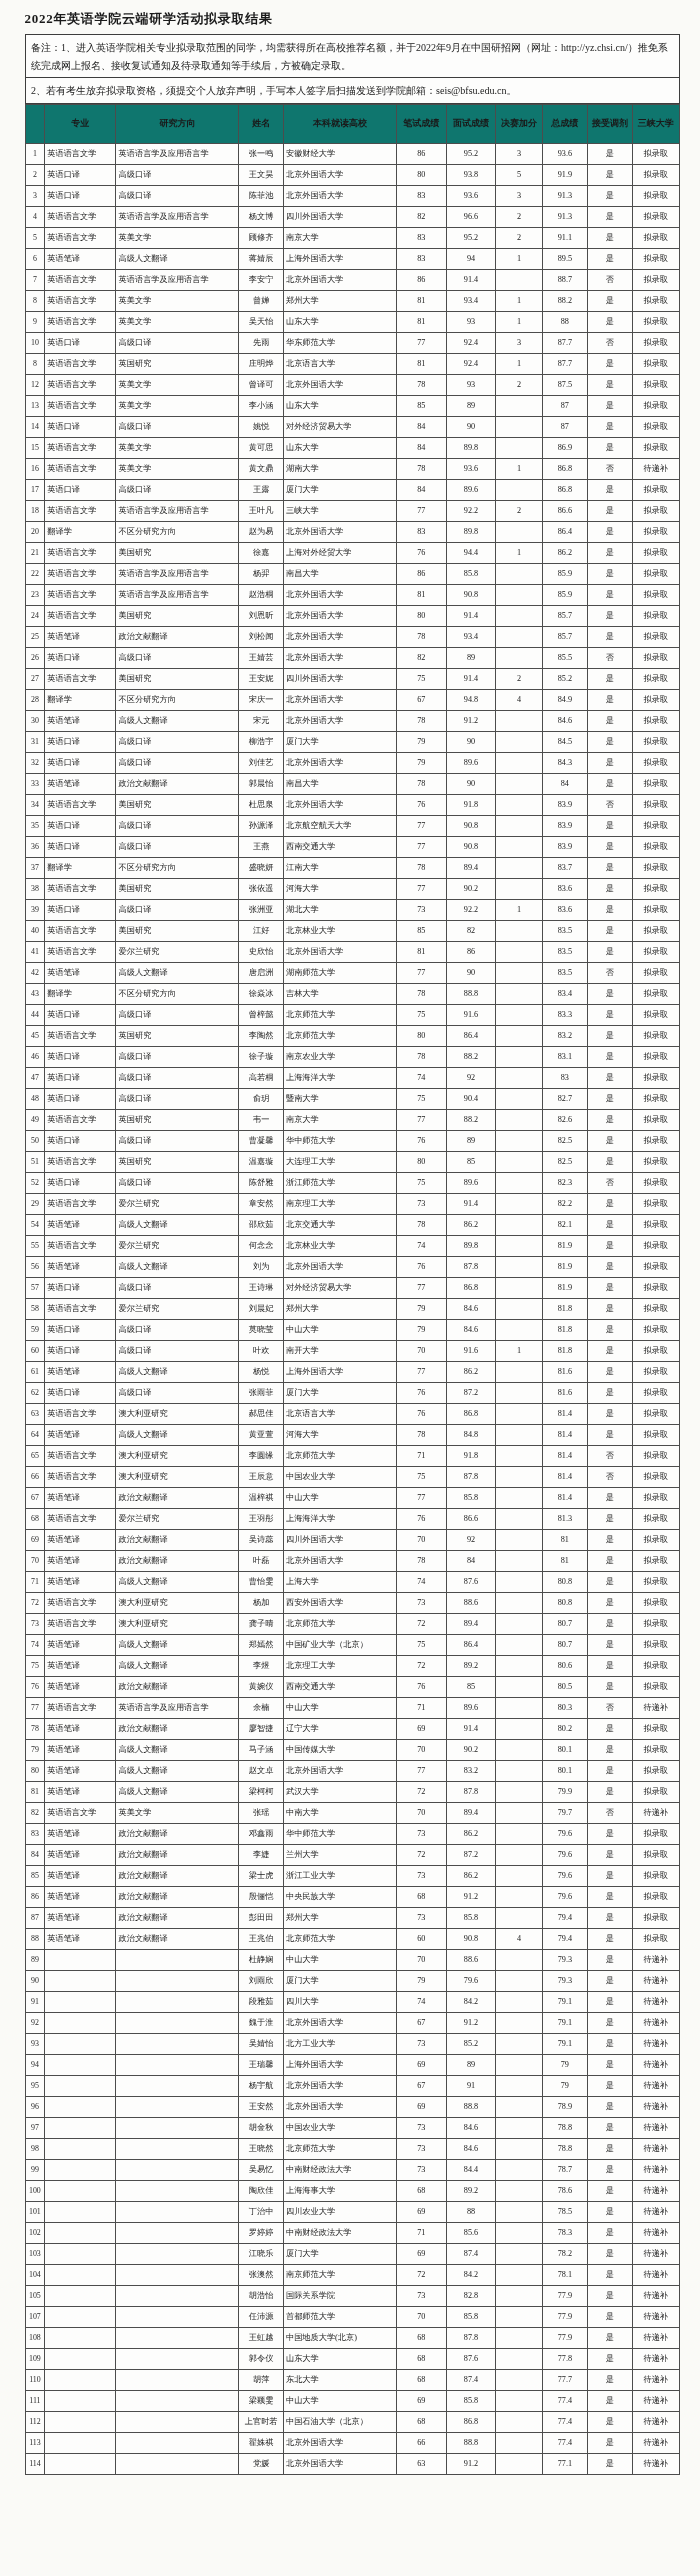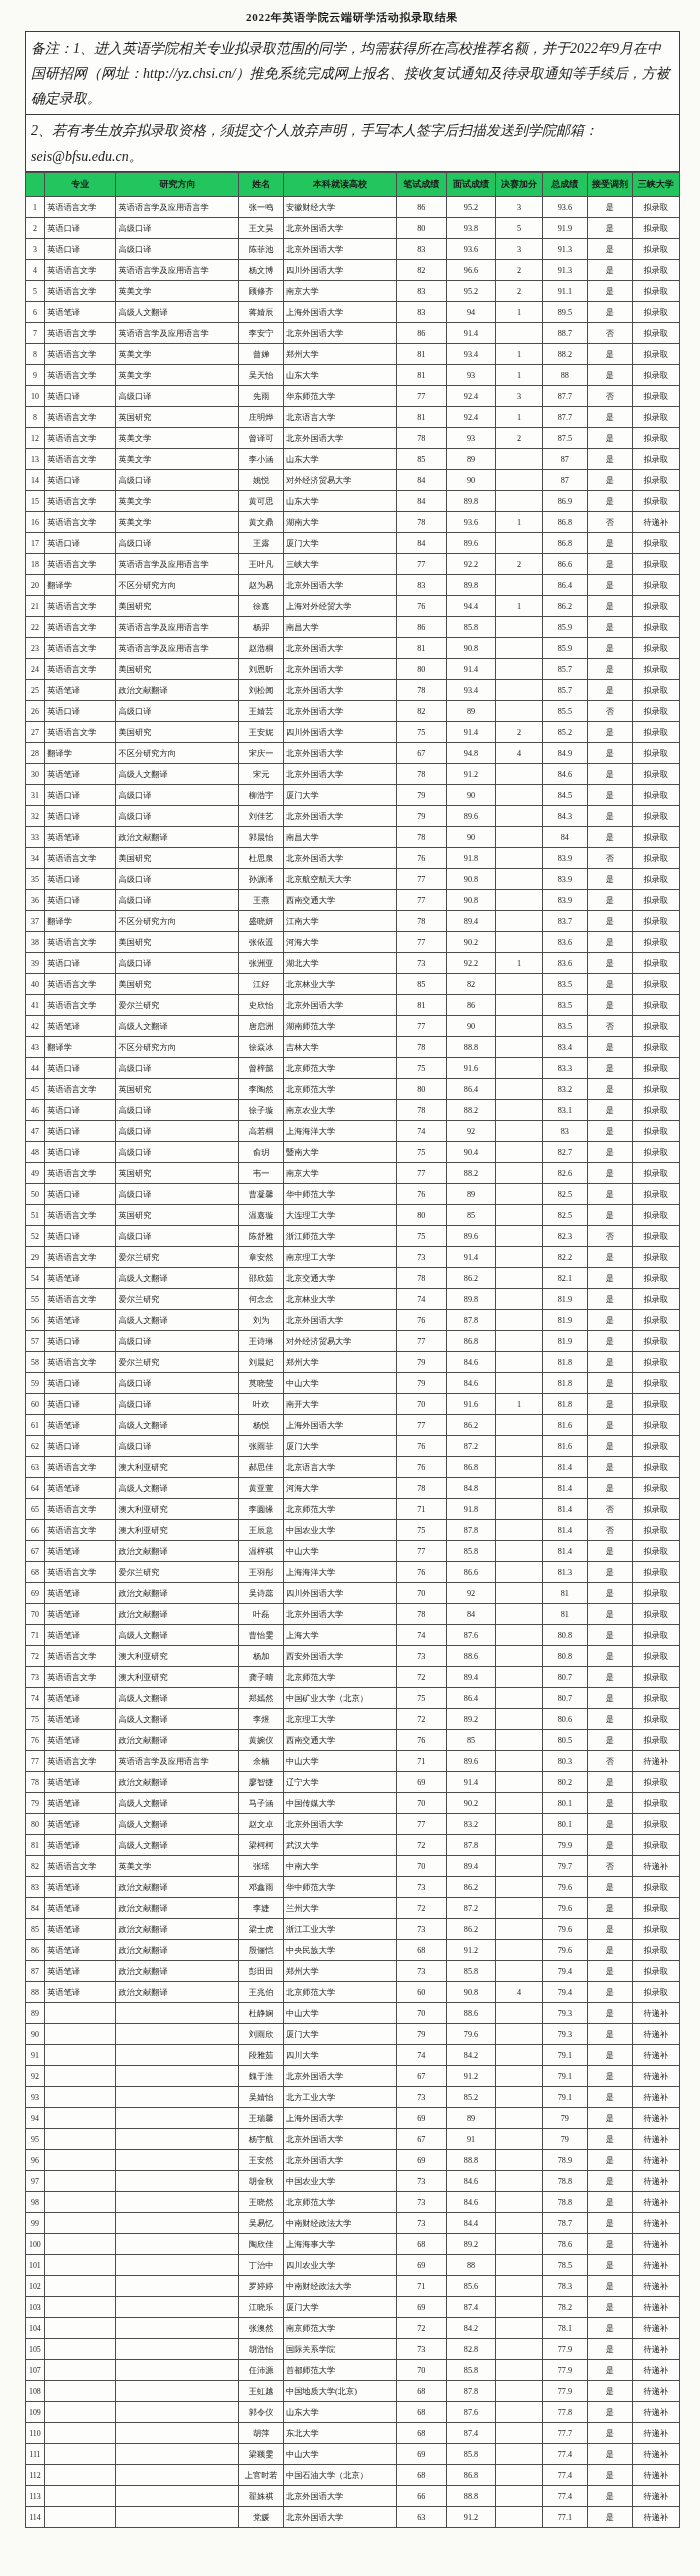--- a/index.html
+++ b/index.html
@@ -6,36 +6,35 @@
   body {
     width:700px;
     background:#fafaf7;
     font-family:"Liberation Serif","DejaVu Serif",serif;
     color:#1a1a1a;
   }
   .page { padding:4.1px 20.5px 6.8px 24.6px; }
   .doc-title {
     font-family:"Liberation Serif","DejaVu Serif",serif;
     font-weight:bold;
-    font-size:11px;
+    font-size:13px;
     letter-spacing:0.7px;
-    text-align:center;
+    text-align:left;
     margin:5.5px 0 6.8px 0;
   }
   .notes-box {
     border:1.4px solid #3d3d3d;
     border-bottom:none;
     background:#fdfdfc;
   }
   .note-line {
-    font-size:14px;
+    font-size:10px;
     line-height:1.8;
     padding:3.4px 5.5px 2.7px 5.5px;
     border-bottom:0.7px solid #3d3d3d;
-    font-style:italic;
   }
   table.results {
     width:100%;
     border-collapse:collapse;
     table-layout:fixed;
     background:#fdfdfc;
     border:1.4px solid #3d3d3d;
   }
   table.results th, table.results td {
     border:0.7px solid #4c4c4c;
@@ -43,22 +42,22 @@
     overflow:hidden;
     white-space:nowrap;
     box-sizing:border-box;
     text-align:center;
     font-size:8.2px;
     height:21px;
   }
   table.results th {
     font-weight:bold;
     font-size:9px;
-    height:24px;
-    background:#22c55e;
+    height:39px;
+    background:#0f766e;
   }
   table.results td.c1, table.results td.c2, table.results td.c4 { text-align:left; }
   table.results td.c0 { font-size:7.9px; color:#2a2a2a; }
 </style>
 </head>
 <body>
 
 <div class="page">
 
   <div class="doc-title">2022年英语学院云端研学活动拟录取结果</div>

